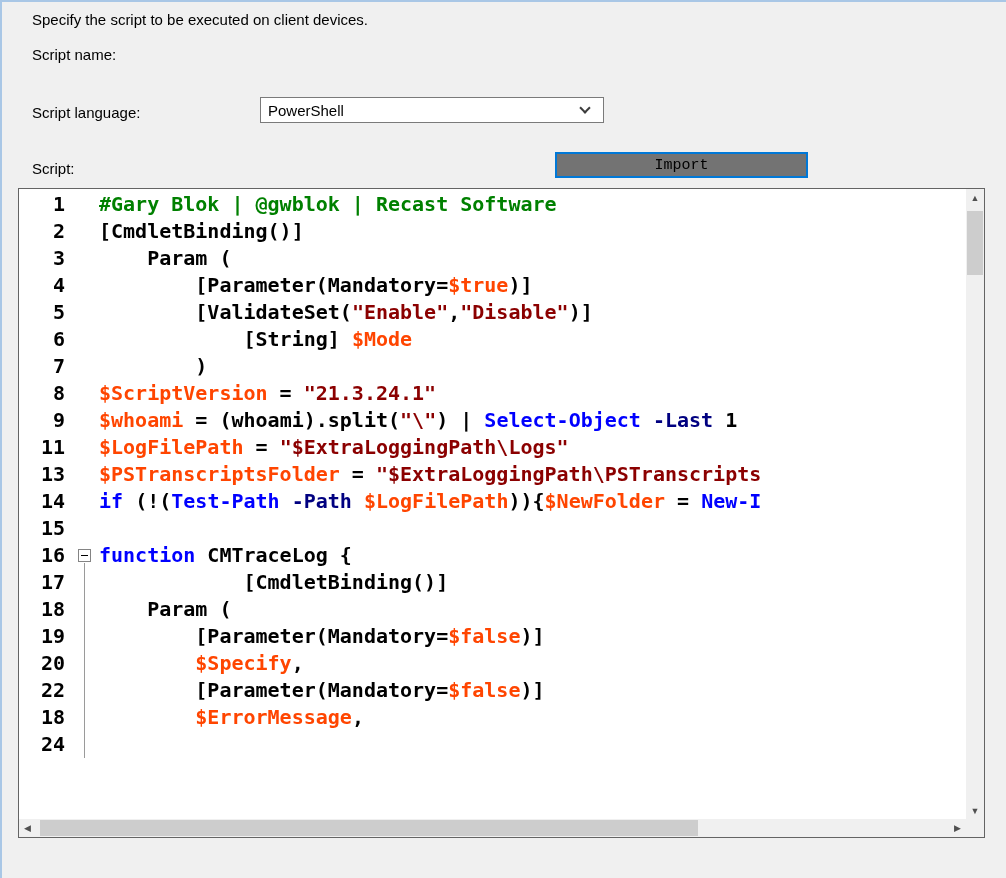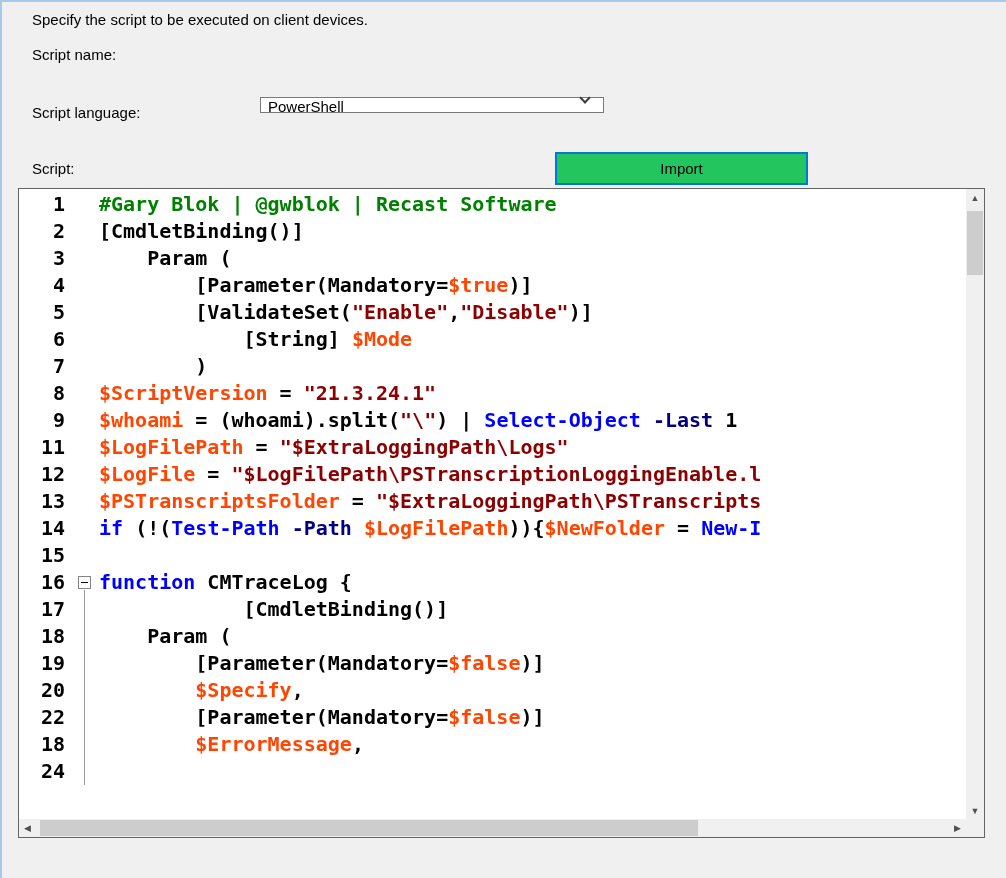--- a/index.html
+++ b/index.html
@@ -13,29 +13,29 @@
 
   .lbl { position:absolute; left:30px; font-size:15px; color:#000; }
   .lbl-name   { top:44px; }
   .lbl-lang   { top:102px;text-align:right; }
   .lbl-script { top:158px; }
 
   .text-input { position:absolute; left:258px; top:36px; width:719px; height:27px;
                 border:1px solid #7a7a7a; background:#fff; font-family:inherit;
                 font-size:15px; padding:0 6px; color:#000; outline:none; }
 
-  .combo { position:absolute; left:258px; top:95px; width:344px; height:16px;
-           border:1px solid #7a7a7a; background:#fff; display:flex; 
+  .combo { position:absolute; left:258px; top:95px; width:344px; height:26px;
+           border:1px solid #7a7a7a; background:#fff; display:flex; align-items:center;
            padding-left:7px; cursor:default; }
   .combo-value { font-size:15px; color:#000; flex:1; }
   .combo-arrow { width:8px; height:8px; border-right:2px solid #3c3c3c; border-bottom:2px solid #3c3c3c;
                  transform:rotate(45deg); margin-right:14px; margin-top:-4px; }
 
-  .btn { position:absolute; top:150px; height:33px; background:#22c55e; border:1px solid #adadad;
-         font-family:Liberation Sans, sans-serif; font-size:15px; color:#000; cursor:default; }
+  .btn { position:absolute; top:150px; height:26px; background:#737373; border:1px solid #adadad;
+         font-family:Liberation Mono, monospace; font-size:15px; color:#000; cursor:default; }
   .btn-import { left:553px; width:253px; border:2px solid var(--c-focus,#0078d7); }
   .btn-clear  { left:822px; width:156px; }
 
   .editor { position:absolute; left:16px; top:186px; width:967px; height:650px;
             background:#fff; border:1px solid #646464; }
 
   .code-viewport { position:absolute; left:0; top:0; right:18px; bottom:18px;
                    overflow:hidden; padding-top:2px; cursor:text; }
 
   .code-line { display:flex; height:27px; line-height:27px; white-space:pre;
@@ -97,21 +97,20 @@
           <div class="code-line"><span class="ln">1</span><span class="fold "></span><span class="code"><span class="t-c">#Gary Blok | @gwblok | Recast Software</span></span></div>
           <div class="code-line"><span class="ln">2</span><span class="fold "></span><span class="code"><span class="t-d">[CmdletBinding()]</span></span></div>
           <div class="code-line"><span class="ln">3</span><span class="fold "></span><span class="code"><span class="t-d">    Param (</span></span></div>
           <div class="code-line"><span class="ln">4</span><span class="fold "></span><span class="code"><span class="t-d">        [Parameter(Mandatory=</span><span class="t-v">$true</span><span class="t-d">)]</span></span></div>
           <div class="code-line"><span class="ln">5</span><span class="fold "></span><span class="code"><span class="t-d">        [ValidateSet(</span><span class="t-s">"Enable"</span><span class="t-d">,</span><span class="t-s">"Disable"</span><span class="t-d">)]</span></span></div>
           <div class="code-line"><span class="ln">6</span><span class="fold "></span><span class="code"><span class="t-d">            [String] </span><span class="t-v">$Mode</span></span></div>
           <div class="code-line"><span class="ln">7</span><span class="fold "></span><span class="code"><span class="t-d">        )</span></span></div>
           <div class="code-line"><span class="ln">8</span><span class="fold "></span><span class="code"><span class="t-v">$ScriptVersion</span><span class="t-d"> = </span><span class="t-s">"21.3.24.1"</span></span></div>
           <div class="code-line"><span class="ln">9</span><span class="fold "></span><span class="code"><span class="t-v">$whoami</span><span class="t-d"> = (whoami).split(</span><span class="t-s">"\"</span><span class="t-d">) | </span><span class="t-k">Select-Object</span><span class="t-d"> </span><span class="t-p">-Last</span><span class="t-d"> 1</span></span></div>
           <div class="code-line"><span class="ln">11</span><span class="fold "></span><span class="code"><span class="t-v">$LogFilePath</span><span class="t-d"> = </span><span class="t-s">"$ExtraLoggingPath\Logs"</span></span></div>
-          <div class="code-line"><span class="ln">12</span><span class="fold "></span><span class="code"><span class="t-v">$LogFile</span><span class="t-d"> = </span><span class="t-s">"$LogFilePath\PSTranscriptionLoggingEnable.l</span></span></div>
           <div class="code-line"><span class="ln">13</span><span class="fold "></span><span class="code"><span class="t-v">$PSTranscriptsFolder</span><span class="t-d"> = </span><span class="t-s">"$ExtraLoggingPath\PSTranscripts</span></span></div>
           <div class="code-line"><span class="ln">14</span><span class="fold "></span><span class="code"><span class="t-k">if</span><span class="t-d"> (!(</span><span class="t-k">Test-Path</span><span class="t-d"> </span><span class="t-p">-Path</span><span class="t-d"> </span><span class="t-v">$LogFilePath</span><span class="t-d">)){</span><span class="t-v">$NewFolder</span><span class="t-d"> = </span><span class="t-k">New-I</span></span></div>
           <div class="code-line"><span class="ln">15</span><span class="fold "></span><span class="code"></span></div>
           <div class="code-line"><span class="ln">16</span><span class="fold start"><span class="fold-box"></span></span><span class="code"><span class="t-k">function</span><span class="t-d"> CMTraceLog {</span></span></div>
           <div class="code-line"><span class="ln">17</span><span class="fold guide"></span><span class="code"><span class="t-d">            [CmdletBinding()]</span></span></div>
           <div class="code-line"><span class="ln">18</span><span class="fold guide"></span><span class="code"><span class="t-d">    Param (</span></span></div>
           <div class="code-line"><span class="ln">19</span><span class="fold guide"></span><span class="code"><span class="t-d">        [Parameter(Mandatory=</span><span class="t-v">$false</span><span class="t-d">)]</span></span></div>
           <div class="code-line"><span class="ln">20</span><span class="fold guide"></span><span class="code"><span class="t-d">        </span><span class="t-v">$Specify</span><span class="t-d">,</span></span></div>
           <div class="code-line"><span class="ln">22</span><span class="fold guide"></span><span class="code"><span class="t-d">        [Parameter(Mandatory=</span><span class="t-v">$false</span><span class="t-d">)]</span></span></div>
           <div class="code-line"><span class="ln">18</span><span class="fold guide"></span><span class="code"><span class="t-d">        </span><span class="t-v">$ErrorMessage</span><span class="t-d">,</span></span></div>

